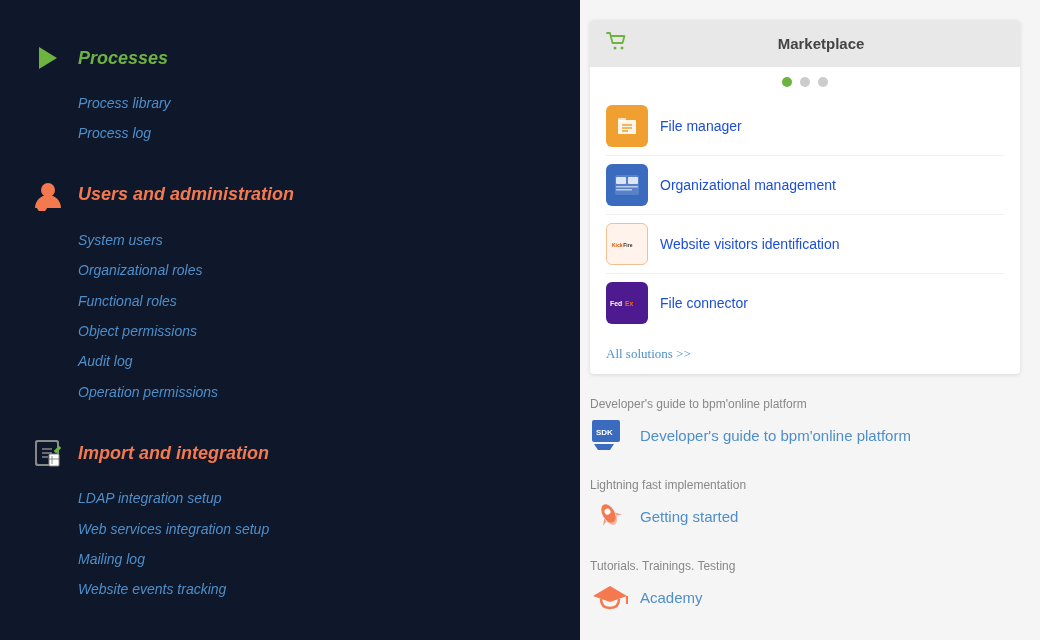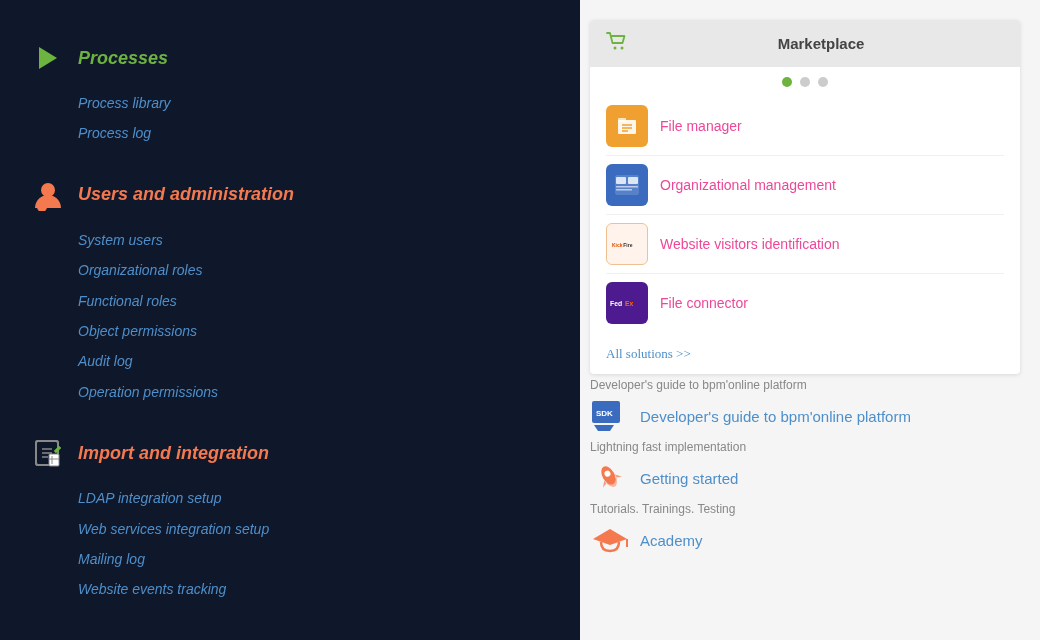--- a/index.html
+++ b/index.html
@@ -72,21 +72,21 @@
       border-bottom: 11px solid transparent;
       border-left: 18px solid #6db33f;
     }
 
     
     .right-panel {
       width: 460px;
       padding: 20px 20px 20px 10px;
       display: flex;
       flex-direction: column;
-      gap: 4px;
+      gap: 23px;
     }
 
     
     .marketplace-card {
       background: white;
       border-radius: 4px;
       box-shadow: 0 1px 4px rgba(0,0,0,0.12);
       overflow: hidden;
     }
 
@@ -157,21 +157,21 @@
       overflow: hidden;
     }
 
     .item-icon.orange { background: #f0a030; }
     .item-icon.blue { background: #3a6bbf; }
     .item-icon.red { background: #e8f0ff; }
     .item-icon.fedex { background: #4d1a8f; }
 
     .item-label {
       font-size: 14px;
-      color: #ec4899;
+      color: #1d4ed8;
     }
 
     .all-solutions {
       display: block;
       color: #4e8fca;
       text-decoration: none;
       font-size: 13px;
       padding: 6px 16px 12px;
       font-family: Liberation Serif, serif;
     }

